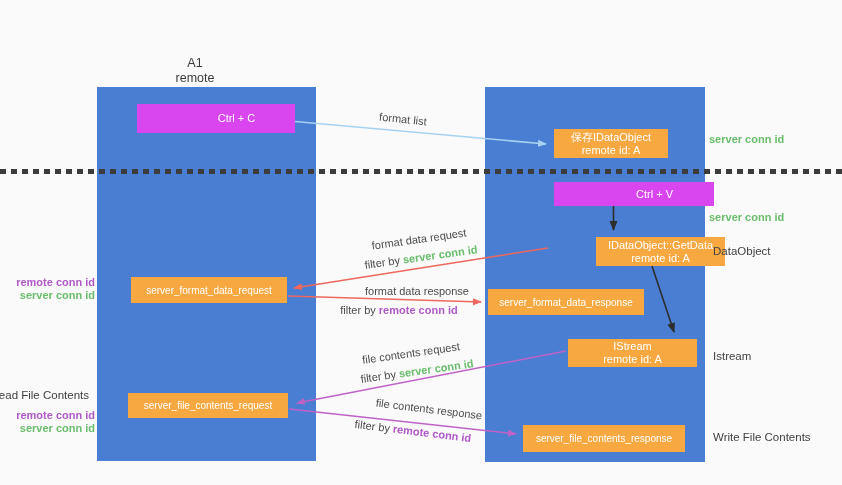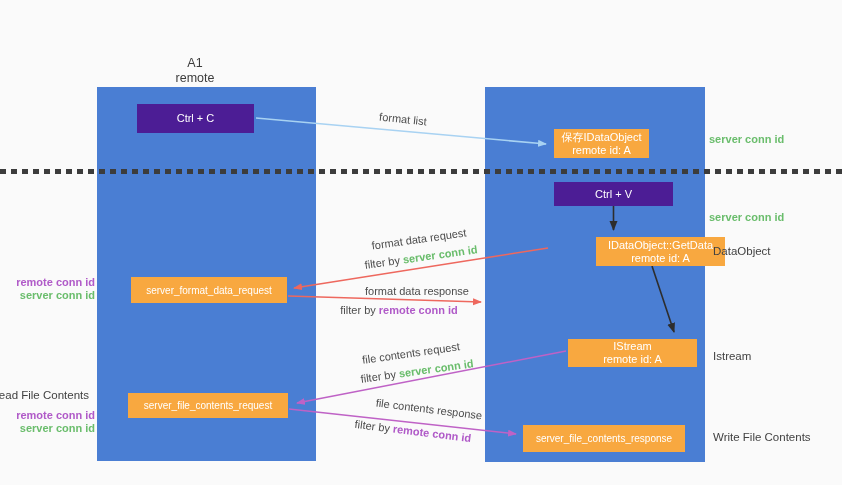--- a/index.html
+++ b/index.html
@@ -11,21 +11,21 @@
   .arrows{position:absolute; left:0; top:0; z-index:2; pointer-events:none;}
   .dots{
     position:absolute; left:0; top:169px; width:842px; height:5px; z-index:3;
     background:repeating-linear-gradient(90deg,#3c3c3c 0 6px,transparent 6px 11px);
   }
   .node{
     position:absolute; display:flex; flex-direction:column; align-items:center;
     justify-content:center; color:#ffffff; font-size:11px; line-height:13px;
     text-align:center; z-index:4; white-space:nowrap;
   }
-  .node.green{background:#4c1d95;}
+  .node.green{background:#d946ef;padding-left:41px;}
   .node.orange{background:#f8a840;}
   .node.small{font-size:10px;}
   .title{
     position:absolute; left:410px; top:13px; transform:translateX(-50%);
     text-align:center; font-size:15px; line-height:20px; color:#383838; z-index:5;
   }
   .hdr{
     position:absolute; transform:translateX(-50%); text-align:center;
     font-size:12.5px; line-height:15px; color:#3c3c3c; z-index:5;
   }
@@ -82,38 +82,41 @@
 
   <div class="hdr" style="left:195px; top:56px;">
     <div>A1</div>
     <div>remote</div>
   </div>
 
   <div class="node green" style="left:137px; top:104px; width:117px; height:29px;">
     <div>Ctrl + C</div>
   </div>
 
-  <div class="node orange" style="left:554px; top:129px; width:95px; height:29px;">
+  <div class="node orange" style="left:554px; top:129px; width:114px; height:29px;">
     <div>保存IDataObject</div>
     <div>remote id: A</div>
   </div>
 
   <div class="node green" style="left:554px; top:182px; width:119px; height:24px;">
     <div>Ctrl + V</div>
   </div>
 
   <div class="node orange" style="left:549px; top:237px; width:129px; height:29px;margin-left:47px;">
     <div>IDataObject::GetData</div>
     <div>remote id: A</div>
   </div>
 
   <div class="node orange small" style="left:131px; top:277px; width:156px; height:26px;">
     <div>server_format_data_request</div>
   </div>
 
+  <div class="node orange small" style="left:488px; top:289px; width:156px; height:26px;">
+    <div>server_format_data_response</div>
+  </div>
 
   <div class="node orange" style="left:568px; top:339px; width:129px; height:28px;">
     <div>IStream</div>
     <div>remote id: A</div>
   </div>
 
   <div class="node orange small" style="left:128px; top:393px; width:160px; height:25px;">
     <div>server_file_contents_request</div>
   </div>
 

